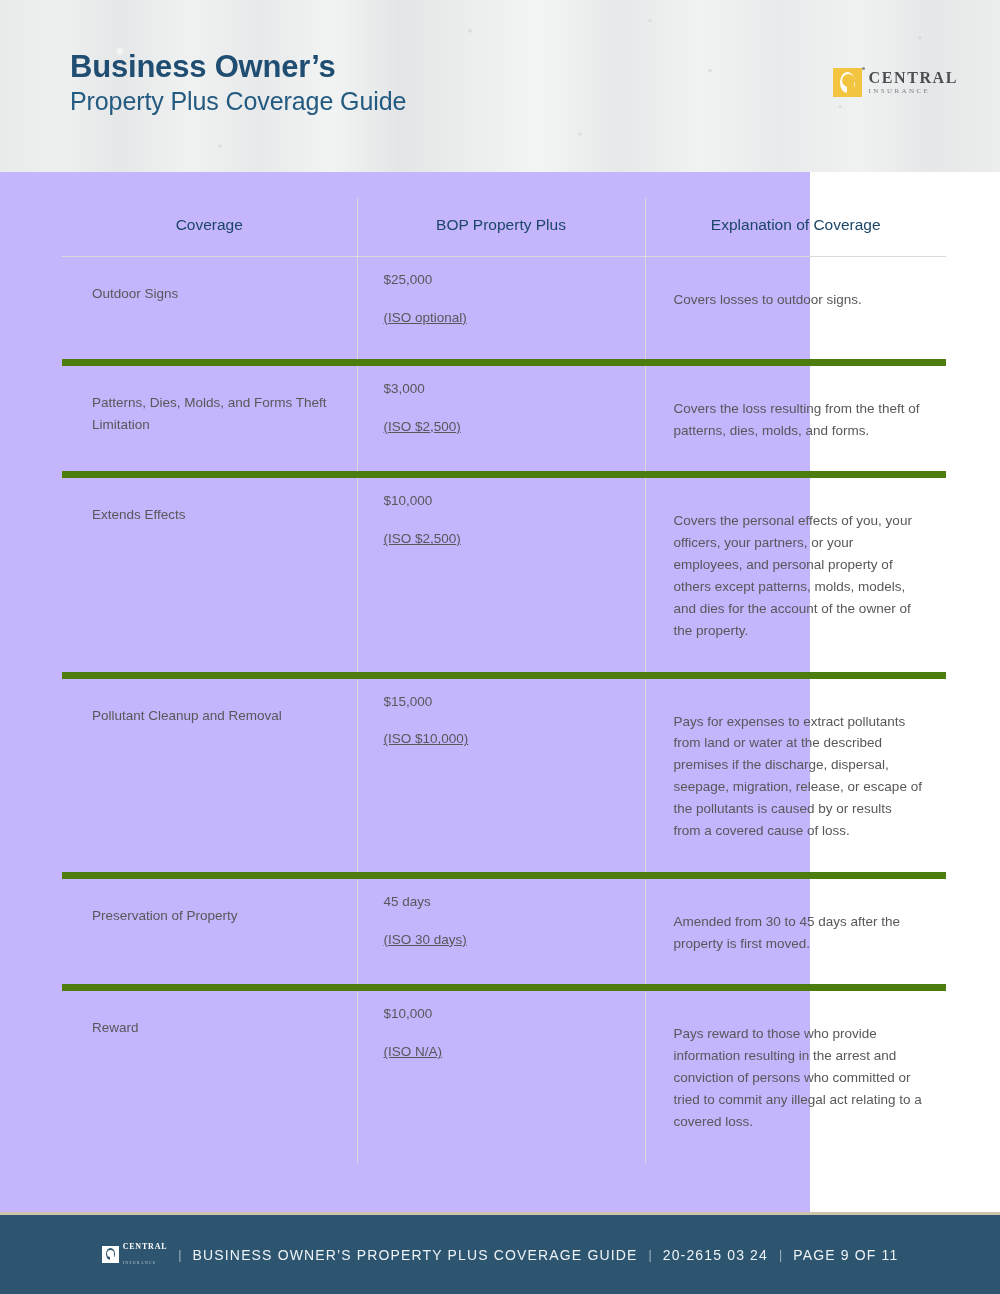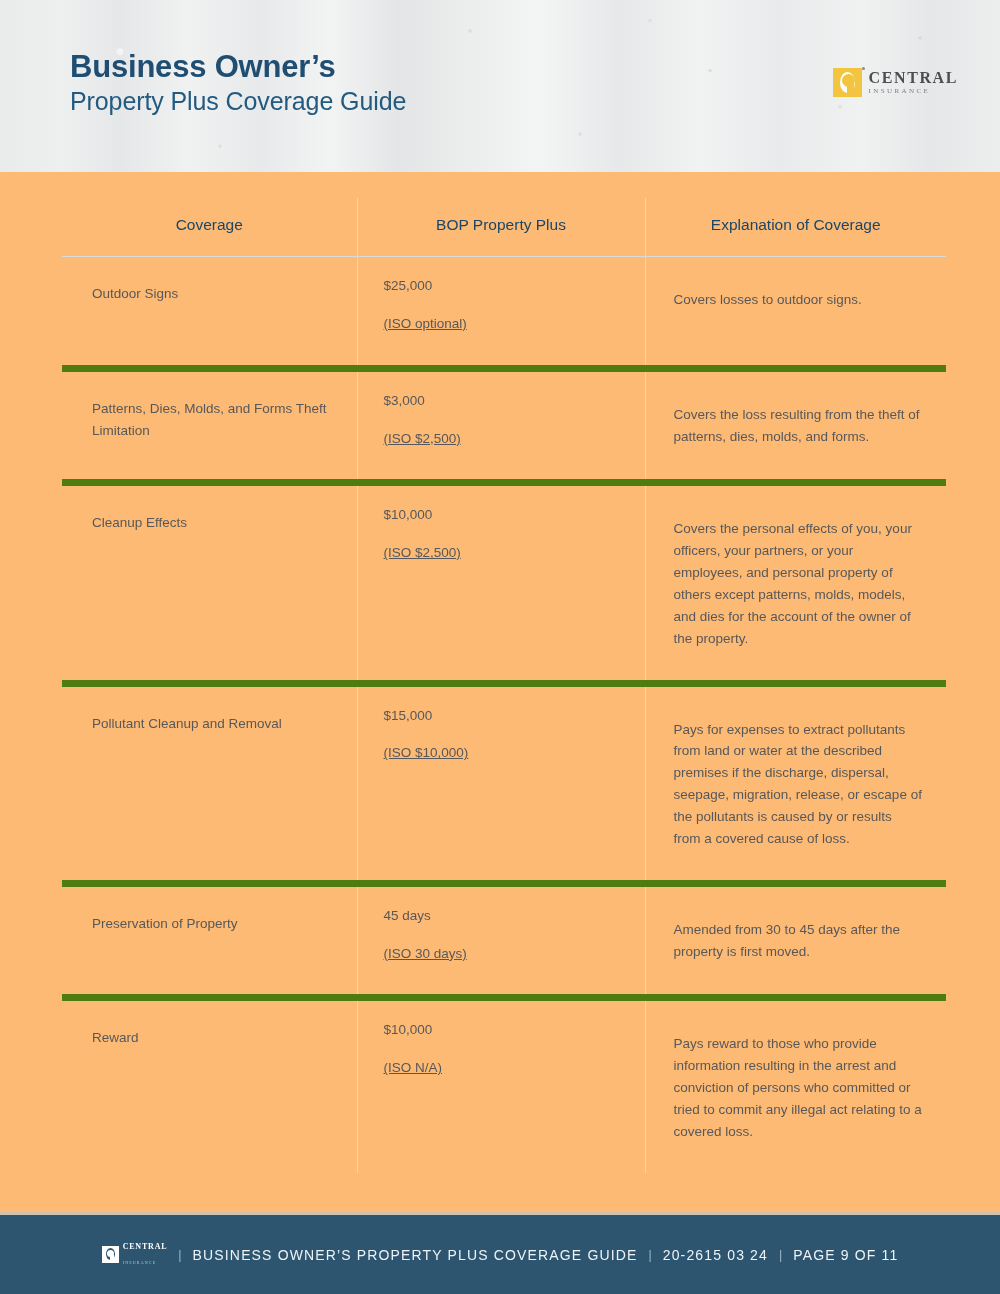--- a/index.html
+++ b/index.html
@@ -2,21 +2,21 @@
 <html><head>
 <meta charset="utf-8">
 <style>
   * { margin:0; padding:0; box-sizing:border-box; }
   html, body {
     width:1000px; height:1294px;
     background:#ffffff;
     font-family:"Liberation Sans", sans-serif;
     overflow:hidden;
   }
-  .page { position:relative; width:1000px; height:1294px; background:#fdba74; }
+  .page { position:relative; width:810px; height:1294px; background:#c4b5fd; }
 
   
   .header-band {
     position:absolute; left:0; top:0; width:1000px; height:172px;
     background:
       linear-gradient(90deg,
         #e9eaea 0%, #eef0f0 6%, #e6e7e8 12%, #f0f1f1 19%,
         #e8e9ea 26%, #f2f3f3 33%, #e4e5e6 40%, #eceded 47%,
         #f3f4f4 54%, #e7e8e9 62%, #f1f2f2 70%, #e9eaeb 78%,
         #f0f1f1 86%, #e6e7e8 93%, #eceded 100%);
@@ -103,21 +103,21 @@
 
   .coverage-table tbody td{
     font-size:13.5px; color:#58585a; line-height:1.62;
     vertical-align:top; border-bottom:7px solid #4d7c0f;
   }
   .coverage-table tbody tr:last-child td{ border-bottom:none; }
   .coverage-table tbody td.col-coverage{
     padding:26px 16px 30px 30px;
   }
   .coverage-table tbody td.col-amount{
-    padding:18px 16px 30px 26px; border-left:1px solid #dadada;
+    padding:12px 16px 30px 26px; border-left:1px solid #dadada;
   }
   .coverage-table tbody td.col-expl{
     padding:32px 24px 30px 28px; border-left:1px solid #dadada;
   }
   .amt-primary{ display:block; }
   .amt-iso{ display:block; margin-top:16px;text-decoration:underline; }
 
   
   .footer-rule{
     position:absolute; left:0; top:1212px; width:1000px; height:3px;
@@ -211,21 +211,21 @@
         <tr>
           <td class="col-coverage">Patterns, Dies, Molds, and Forms Theft Limitation</td>
           <td class="col-amount">
             <span class="amt-primary">$3,000</span>
             <span class="amt-iso">(ISO $2,500)</span>
           </td>
           <td class="col-expl">Covers the loss resulting from the theft of patterns, dies, molds, and forms.</td>
         </tr>
 
         <tr>
-          <td class="col-coverage">Cleanup Effects</td>
+          <td class="col-coverage">Extends Effects</td>
           <td class="col-amount">
             <span class="amt-primary">$10,000</span>
             <span class="amt-iso">(ISO $2,500)</span>
           </td>
           <td class="col-expl">Covers the personal effects of you, your officers, your partners, or your employees, and personal property of others except patterns, molds, models, and dies for the account of the owner of the property.</td>
         </tr>
 
 
         <tr>
           <td class="col-coverage">Pollutant Cleanup and Removal</td>

